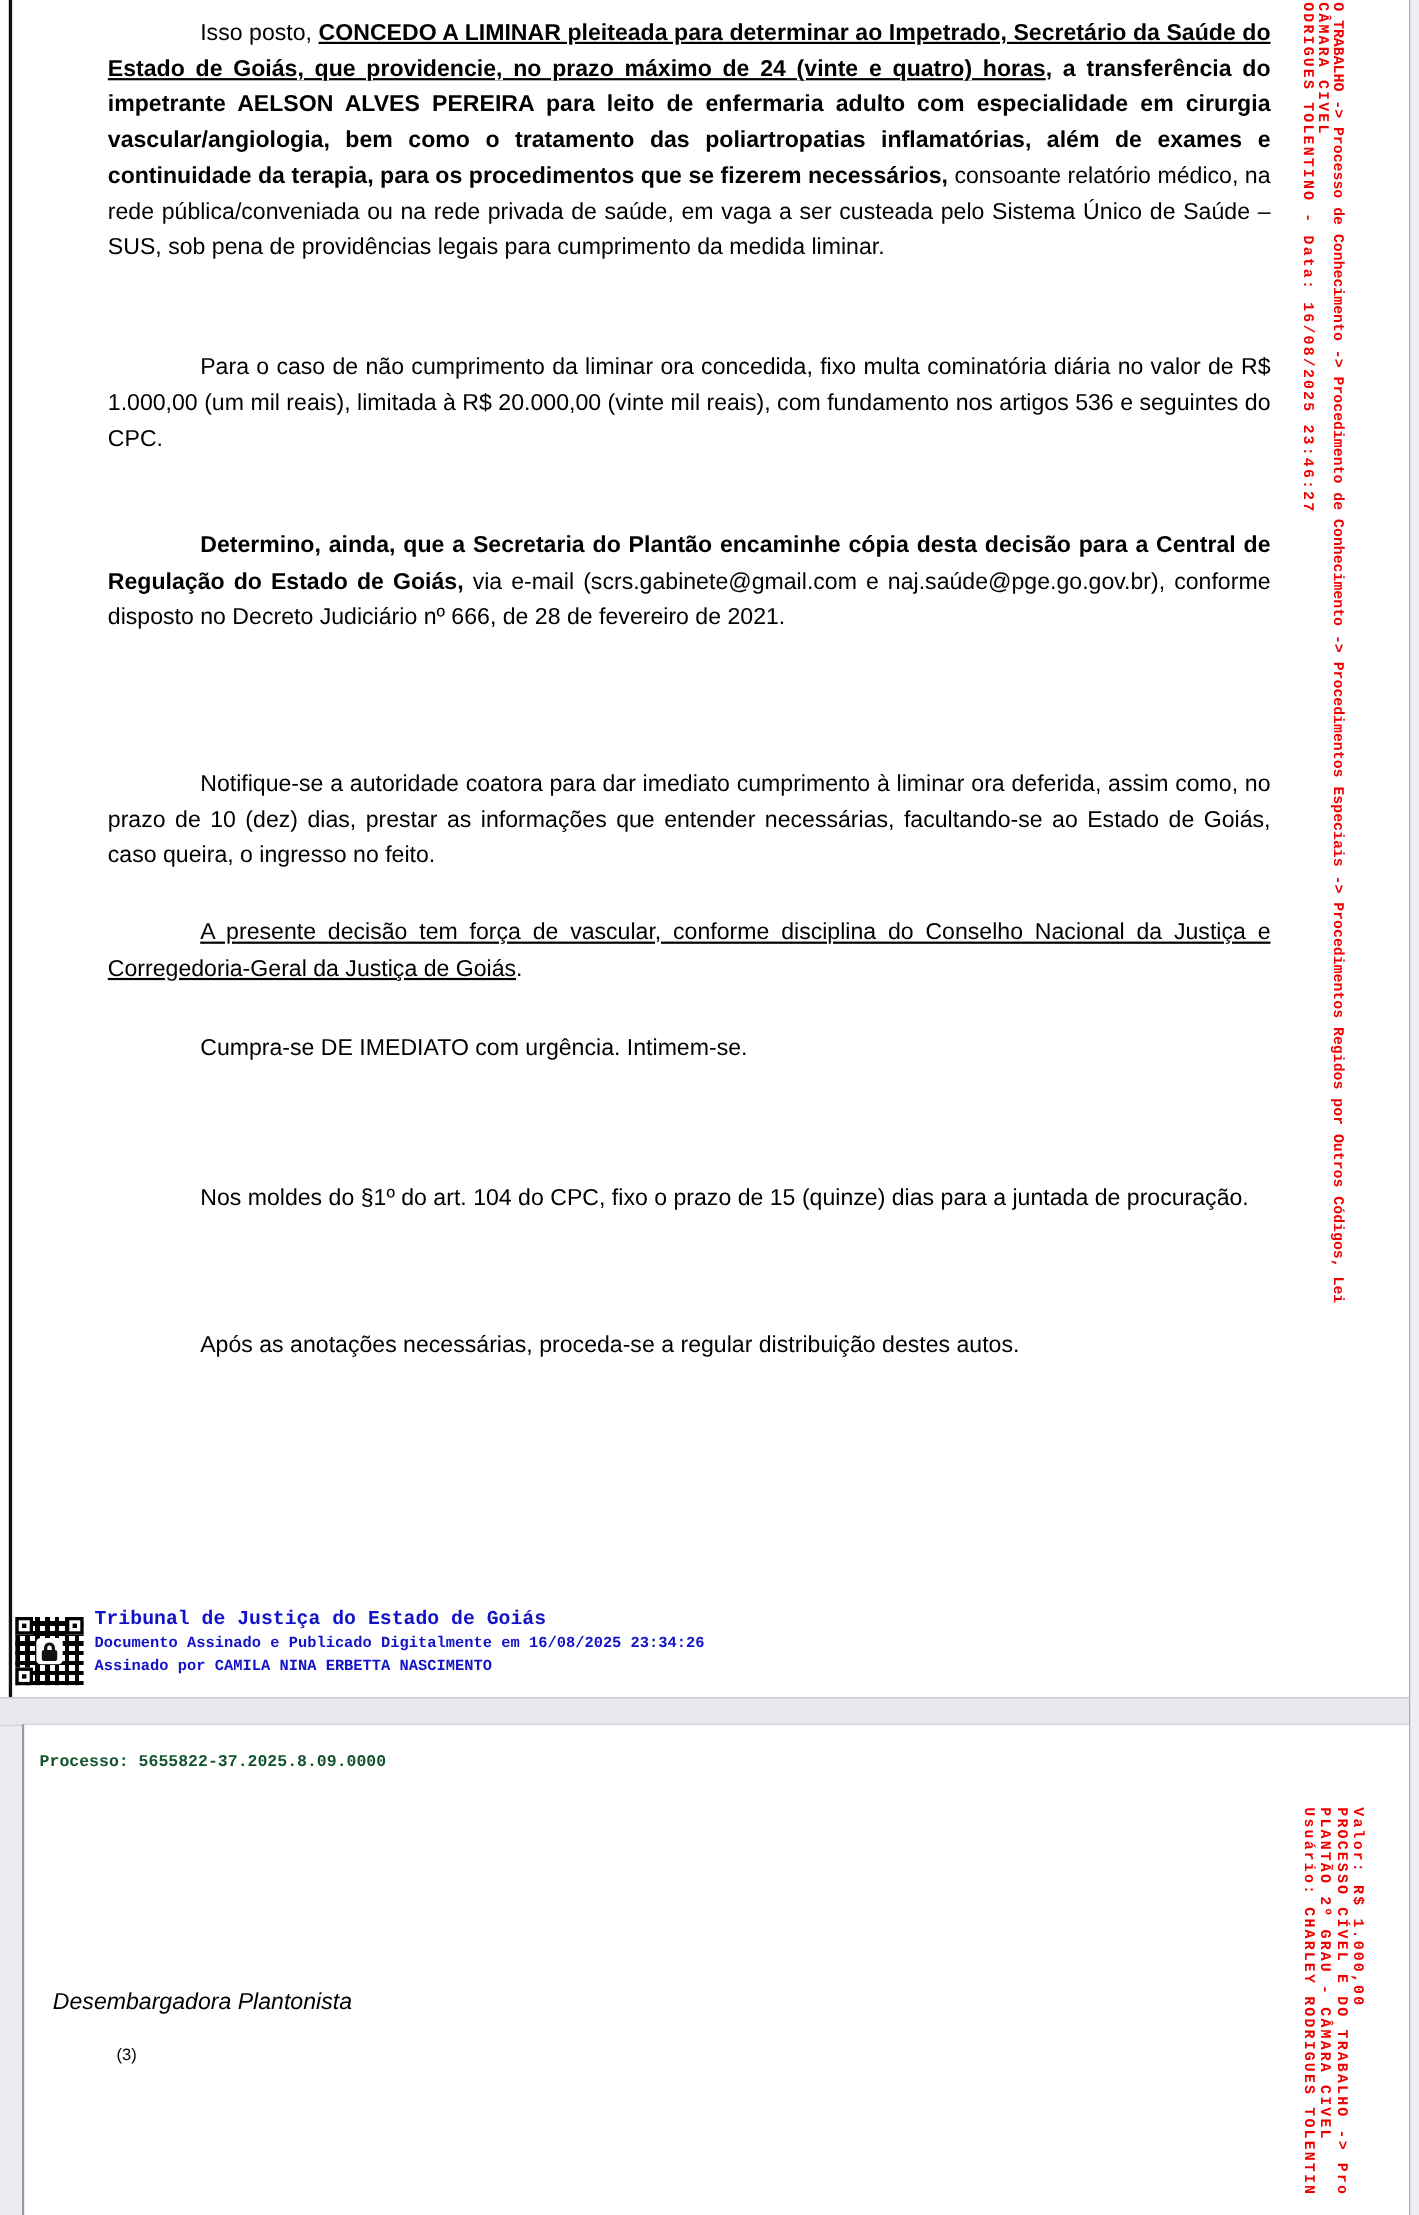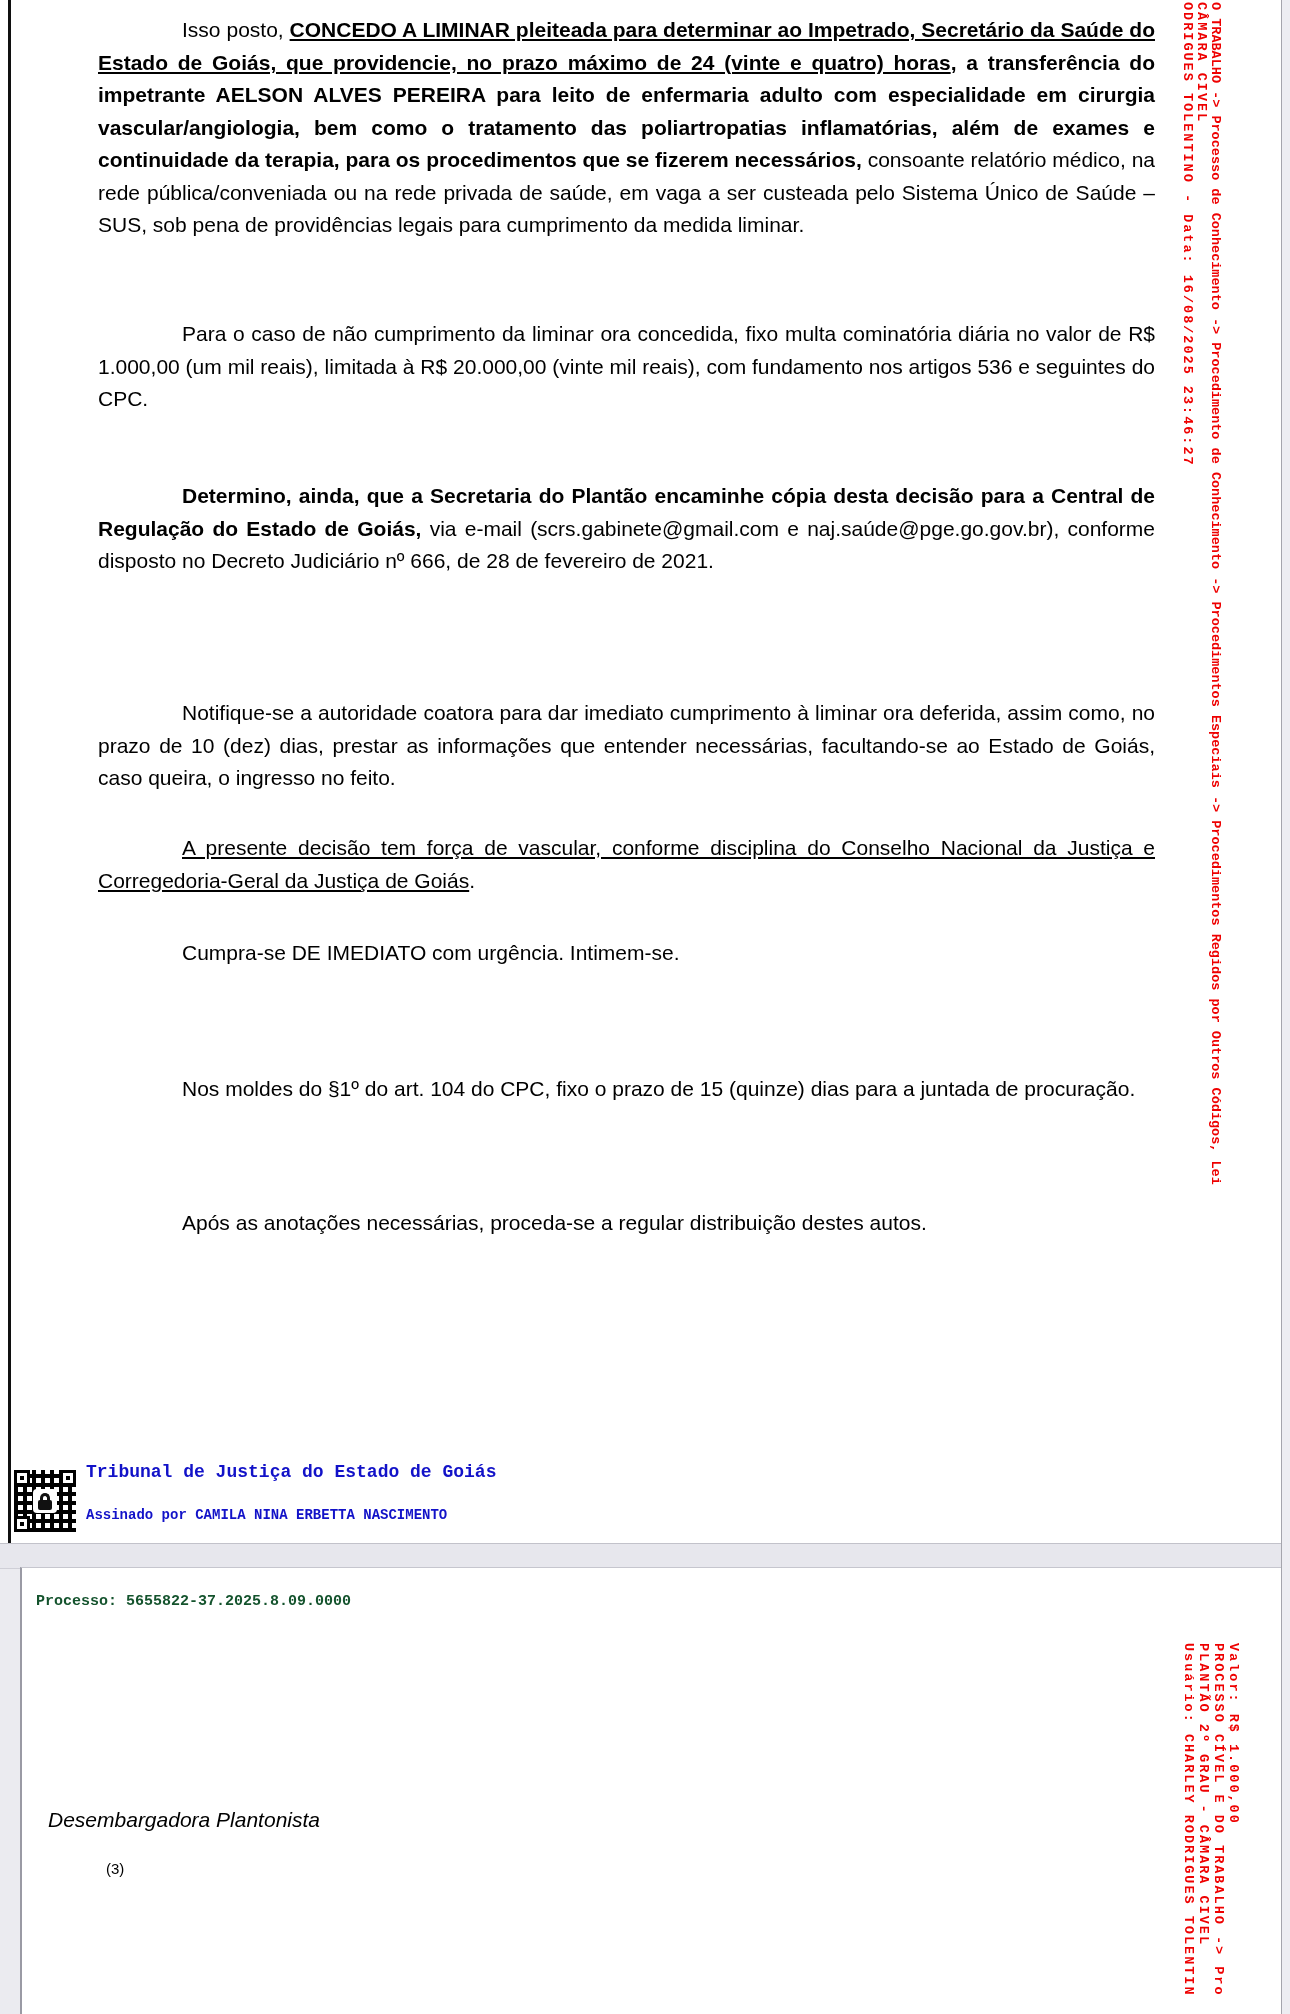--- a/index.html
+++ b/index.html
@@ -76,20 +76,21 @@
       <div class="qr-noise"></div>
       <div class="finder tl"></div>
       <div class="finder tr"></div>
       <div class="finder bl"></div>
       <div class="qr-center">
         <div class="shackle"></div>
         <div class="lockbody"></div>
       </div>
     </div>
     <div class="fline first" style="top:1462px">Tribunal de Justiça do Estado de Goiás</div>
+    <div class="fline" style="top:1484px">Documento Assinado e Publicado Digitalmente em 16/08/2025 23:34:26</div>
     <div class="fline" style="top:1505px">Assinado por CAMILA NINA ERBETTA NASCIMENTO</div>
 
     <div class="vtext" style="left:1208px;top:2px">O TRABALHO -&gt; Processo de Conhecimento -&gt; Procedimento de Conhecimento -&gt; Procedimentos Especiais -&gt; Procedimentos Regidos por Outros Códigos, Lei</div>
     <div class="vtext sp" style="left:1194px;top:2px">CÂMARA CIVEL</div>
     <div class="vtext sp" style="left:1180px;top:2px">ODRIGUES TOLENTINO - Data: 16/08/2025 23:46:27</div>
   </div>
 
   <div class="gap-band"></div>
 
   <div class="page page2"></div>

